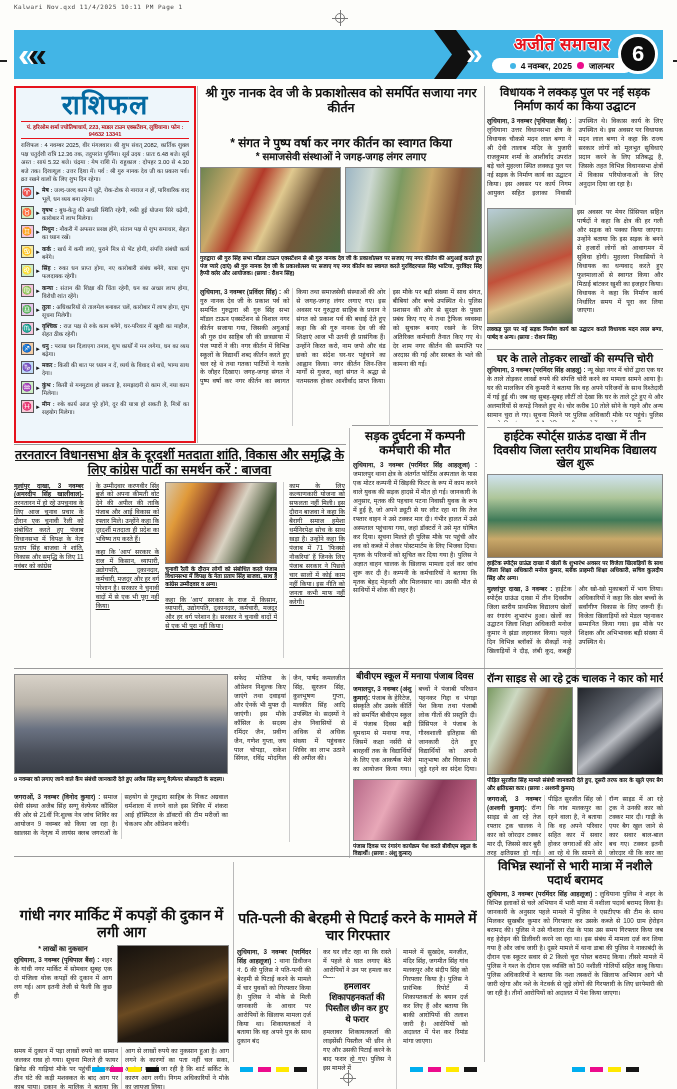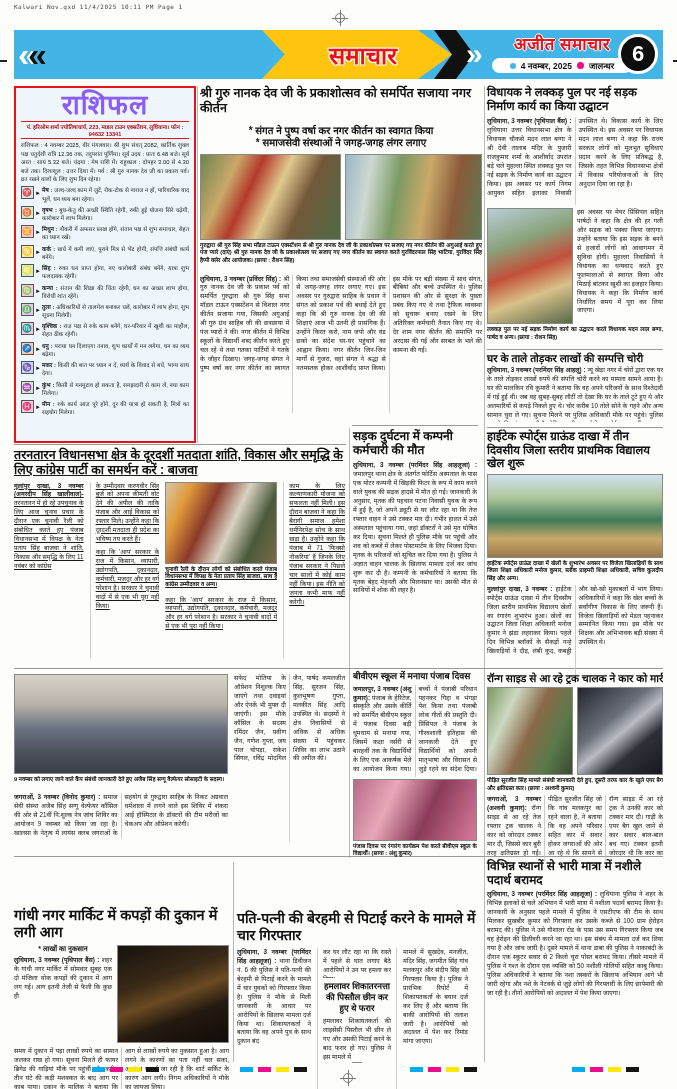--- a/index.html
+++ b/index.html
@@ -53,29 +53,29 @@
   .mh-date { font-size:8.5px; font-weight:bold; color:#111; }
   .mh-dot { width:7px; height:7px; border-radius:50%; background:#ec0c8c; display:inline-block; }
   .mh-dot.blue { background:#42b5e6; width:6px; height:6px; }
   .mh-edition { font-size:8.5px; font-weight:bold; color:#111; }
   .mh-pageno { position:absolute; right:5px; top:4px; width:40px; height:40px; background:#0d0d0d; border:3px solid #fff; border-radius:50%; color:#fff; font-size:22px; font-weight:bold; display:flex; align-items:center; justify-content:center; }
   
   .vrule { position:absolute; width:1px; background:#b9b9b9; }
   .hrule { position:absolute; height:1px; background:#9a9a9a; }
   
   .horoscope { position:absolute; left:14px; top:86px; width:182px; height:357px; border:2.5px solid #e6131c; background:#eef6fb; padding:3px 5px; overflow:hidden; }
-  .h-title { text-align:center; font-size:27px; font-weight:bold; color:#8b5cf6; line-height:1.05; letter-spacing:1px; }
+  .h-title { text-align:center; font-size:27px; font-weight:bold; color:#0369a1; line-height:1.05; letter-spacing:1px; }
   .h-contact { margin-top:2px; text-align:center; font-size:5.6px; font-weight:bold; color:#b00d14; border-top:1px solid #e6131c; border-bottom:1px solid #e6131c; padding:1px 0; }
   .h-panchang { margin-top:2px; font-size:5.8px; line-height:1.45; text-align:justify; color:#222; }
   .h-row { display:flex; align-items:flex-start; margin-top:3.2px; }
   .h-ico { flex:0 0 13px; height:13px; border:1px solid #555; font-size:8px; line-height:12px; text-align:center; color:#8a1020; }
   .h-arrow { flex:0 0 8px; font-size:7px; line-height:13px; text-align:center; color:#111; }
   .h-txt { font-size:5.8px; line-height:1.4; text-align:justify; color:#222; }
   
-  .headline { font-weight:bold; color:#101010; text-align:left; line-height:1.18; }
+  .headline { font-weight:bold; color:#101010; text-align:center; line-height:1.18; }
   .subhead { font-weight:bold; color:#101010; text-align:center; line-height:1.25; }
   .body-txt { font-size:6.3px; line-height:1.42; text-align:justify; color:#232323; overflow:hidden; }
   .body-txt b { font-weight:bold; }
   .cols2 { column-count:2; column-gap:7px; column-rule:1px solid #ccc; }
   .cols3 { column-count:3; column-gap:7px; column-rule:1px solid #ccc; }
   .photo { position:relative; overflow:hidden; border:1px solid #888; }
   .cap { font-size:5.7px; font-weight:bold; line-height:1.35; text-align:justify; color:#111; }
   .credit { font-weight:bold; white-space:nowrap; }
   .abs { position:absolute; }
   
@@ -100,23 +100,20 @@
     <span class="ring"></span>
       <span class="hline"></span>
       <span class="vline"></span>
   </div>
   <div class="edge-dash" style="left:0; top:60px; width:7px; height:2px;"></div>
   <div class="edge-dash" style="right:0; top:60px; width:4px; height:2px;"></div>
 
   <div class="masthead">
     <span class="mh-chev white">«</span>
     <span class="mh-chev black">«</span>
-    <div class="mh-yellow">
-      <span class="section">समाचार</span>
-    </div>
     <div class="mh-blacktip"></div>
     <span class="mh-chev2">»</span>
     <div class="mh-right">
       <div class="mh-paper">अजीत समाचार</div>
       <div class="mh-pill">
         <span class="mh-dot blue"></span>
         <span class="mh-date">4 नवम्बर, 2025</span>
         <span class="mh-dot"></span>
         <span class="mh-edition">जालन्धर</span>
       </div>
@@ -198,21 +195,21 @@
         <div class="h-row">
           <span class="h-ico" style="background: rgb(249, 201, 216);">♓</span>
           <span class="h-arrow">▸</span>
           <span class="h-txt"><b>मीन : </b>रुके कार्य आज पूरे होंगे, दूर की यात्रा हो सकती है, मित्रों का सहयोग मिलेगा।</span>
         </div>
       </div>
   </div>
 
   <div class="abs" style="left:200px; top:86px; width:282px;">
     <div class="headline" style="font-size:12.5px;">श्री गुरु नानक देव जी के प्रकाशोत्सव को समर्पित सजाया नगर कीर्तन</div>
-    <div class="subhead" style="font-size:10px; margin-top:9px;text-align:center;">* संगत ने पुष्प वर्षा कर नगर कीर्तन का स्वागत किया</div>
+    <div class="subhead" style="font-size:12px; margin-top:20px;text-align:center;">* संगत ने पुष्प वर्षा कर नगर कीर्तन का स्वागत किया</div>
     <div class="subhead" style="font-size:10px;">* समाजसेवी संस्थाओं ने जगह-जगह लंगर लगाए</div>
     <div style="display:flex; gap:4px; margin-top:4px;">
       <div class="photo ph-crowd1" style="width:141px; height:86px;"></div>
       <div class="photo ph-crowd2" style="width:137px; height:86px;"></div>
     </div>
     <div class="cap" style="margin-top:2px; height:30px; overflow:hidden;">
       <span>गुरुद्वारा श्री गुरु सिंह सभा मॉडल टाऊन एक्सटेंशन से श्री गुरु नानक देव जी के प्रकाशोत्सव पर सजाए गए नगर कीर्तन की अगुआई करते हुए पंज प्यारे (दाएं) श्री गुरु नानक देव जी के प्रकाशोत्सव पर सजाए गए नगर कीर्तन का स्वागत करते गुरविंदरपाल सिंह भाटिया, गुरविंदर सिंह हैप्पी क्लेर और आयोजक।</span>
       <span class="credit">(छाया : रौशन सिंह)</span>
     </div>
     <div class="body-txt cols3" style="margin-top:3px; height:138px;">
@@ -332,21 +329,21 @@
   </div>
 
   <div class="abs" style="left:237px; top:910px; width:241px;">
     <div class="headline" style="font-size:14px;">पति-पत्नी की बेरहमी से पिटाई करने के मामले में चार गिरफ्तार</div>
     <div style="display:flex; gap:6px; margin-top:5px;">
       <div class="body-txt" style="width:74px; height:148px;">
         <b>लुधियाना, 3 नवम्बर (परमिंदर सिंह आहलूजा) :</b> <span>थाना डिवीजन नं. 6 की पुलिस ने पति-पत्नी की बेरहमी से पिटाई करने के मामले में चार युवकों को गिरफ्तार किया है। पुलिस ने मौके से मिली जानकारी के आधार पर आरोपियों के खिलाफ मामला दर्ज किया था। शिकायतकर्ता ने बताया कि वह अपने पुत्र के साथ दुकान बंद</span>
       </div>
       <div style="width:80px; border-left:1px solid #ccc; border-right:1px solid #ccc; padding:0 5px;">
         <div class="body-txt" style="height:30px;">कर घर लौट रहा था कि रास्ते में पहले से घात लगाए बैठे आरोपियों ने उन पर हमला कर दिया।</div>
-        <div class="subhead" style="font-size:8.5px; margin:3px 0; line-height:1.3;">हमलावर शिकातरनत्ता की पिस्तौल छीन कर हुए थे फरार</div>
+        <div class="subhead" style="font-size:8.5px; margin:3px 0; line-height:1.3;">हमलावर शिकापहनकर्ता की पिस्तौल छीन कर हुए थे फरार</div>
         <div class="body-txt" style="height:62px;">हमलावर शिकायतकर्ता की लाइसेंसी पिस्तौल भी छीन ले गए और उसकी पिटाई करने के बाद फरार हो गए। पुलिस ने इस मामले में</div>
       </div>
       <div class="body-txt" style="width:65px; height:148px;">मामले में सुखदेव, मनजीत, मंदिर सिंह, जगमीत सिंह गांव मलकपुर और संदीप सिंह को गिरफ्तार किया है। पुलिस ने प्रारंभिक रिपोर्ट में शिकायतकर्ता के बयान दर्ज कर लिए हैं और बताया कि बाकी आरोपियों की तलाश जारी है। आरोपियों को अदालत में पेश कर रिमांड मांगा जाएगा।</div>
     </div>
   </div>
 
   <div class="abs" style="left:487px; top:859px; width:176px;">
     <div class="headline" style="font-size:12px;">विभिन्न स्थानों से भारी मात्रा में नशीले पदार्थ बरामद</div>
     <div class="body-txt" style="margin-top:3px; height:158px;">
       <b>लुधियाना, 3 नवम्बर (परमिंदर सिंह आहलूजा) :</b> <span>लुधियाना पुलिस ने शहर के विभिन्न इलाकों से चले अभियान में भारी मात्रा में नशीला पदार्थ बरामद किया है। जानकारी के अनुसार पहले मामले में पुलिस ने एसटीएफ की टीम के साथ मिलकर सुखबीर कुमार को गिरफ्तार कर उसके कब्जे से 100 ग्राम हेरोइन बरामद की। पुलिस ने उसे गौशाला रोड के पास उस समय गिरफ्तार किया जब वह हेरोइन की डिलीवरी करने जा रहा था। इस संबंध में मामला दर्ज कर लिया गया है और जांच जारी है। दूसरे मामले में थाना डाबा की पुलिस ने नाकाबंदी के दौरान एक स्कूटर सवार से 2 किलो चूरा पोस्त बरामद किया। तीसरे मामले में पुलिस ने गश्त के दौरान एक व्यक्ति को 50 नशीली गोलियों सहित काबू किया। पुलिस अधिकारियों ने बताया कि नशा तस्करों के खिलाफ अभियान आगे भी जारी रहेगा और नशे के नेटवर्क से जुड़े लोगों की गिरफ्तारी के लिए छापेमारी की जा रही है। तीनों आरोपियों को अदालत में पेश किया जाएगा।</span>

